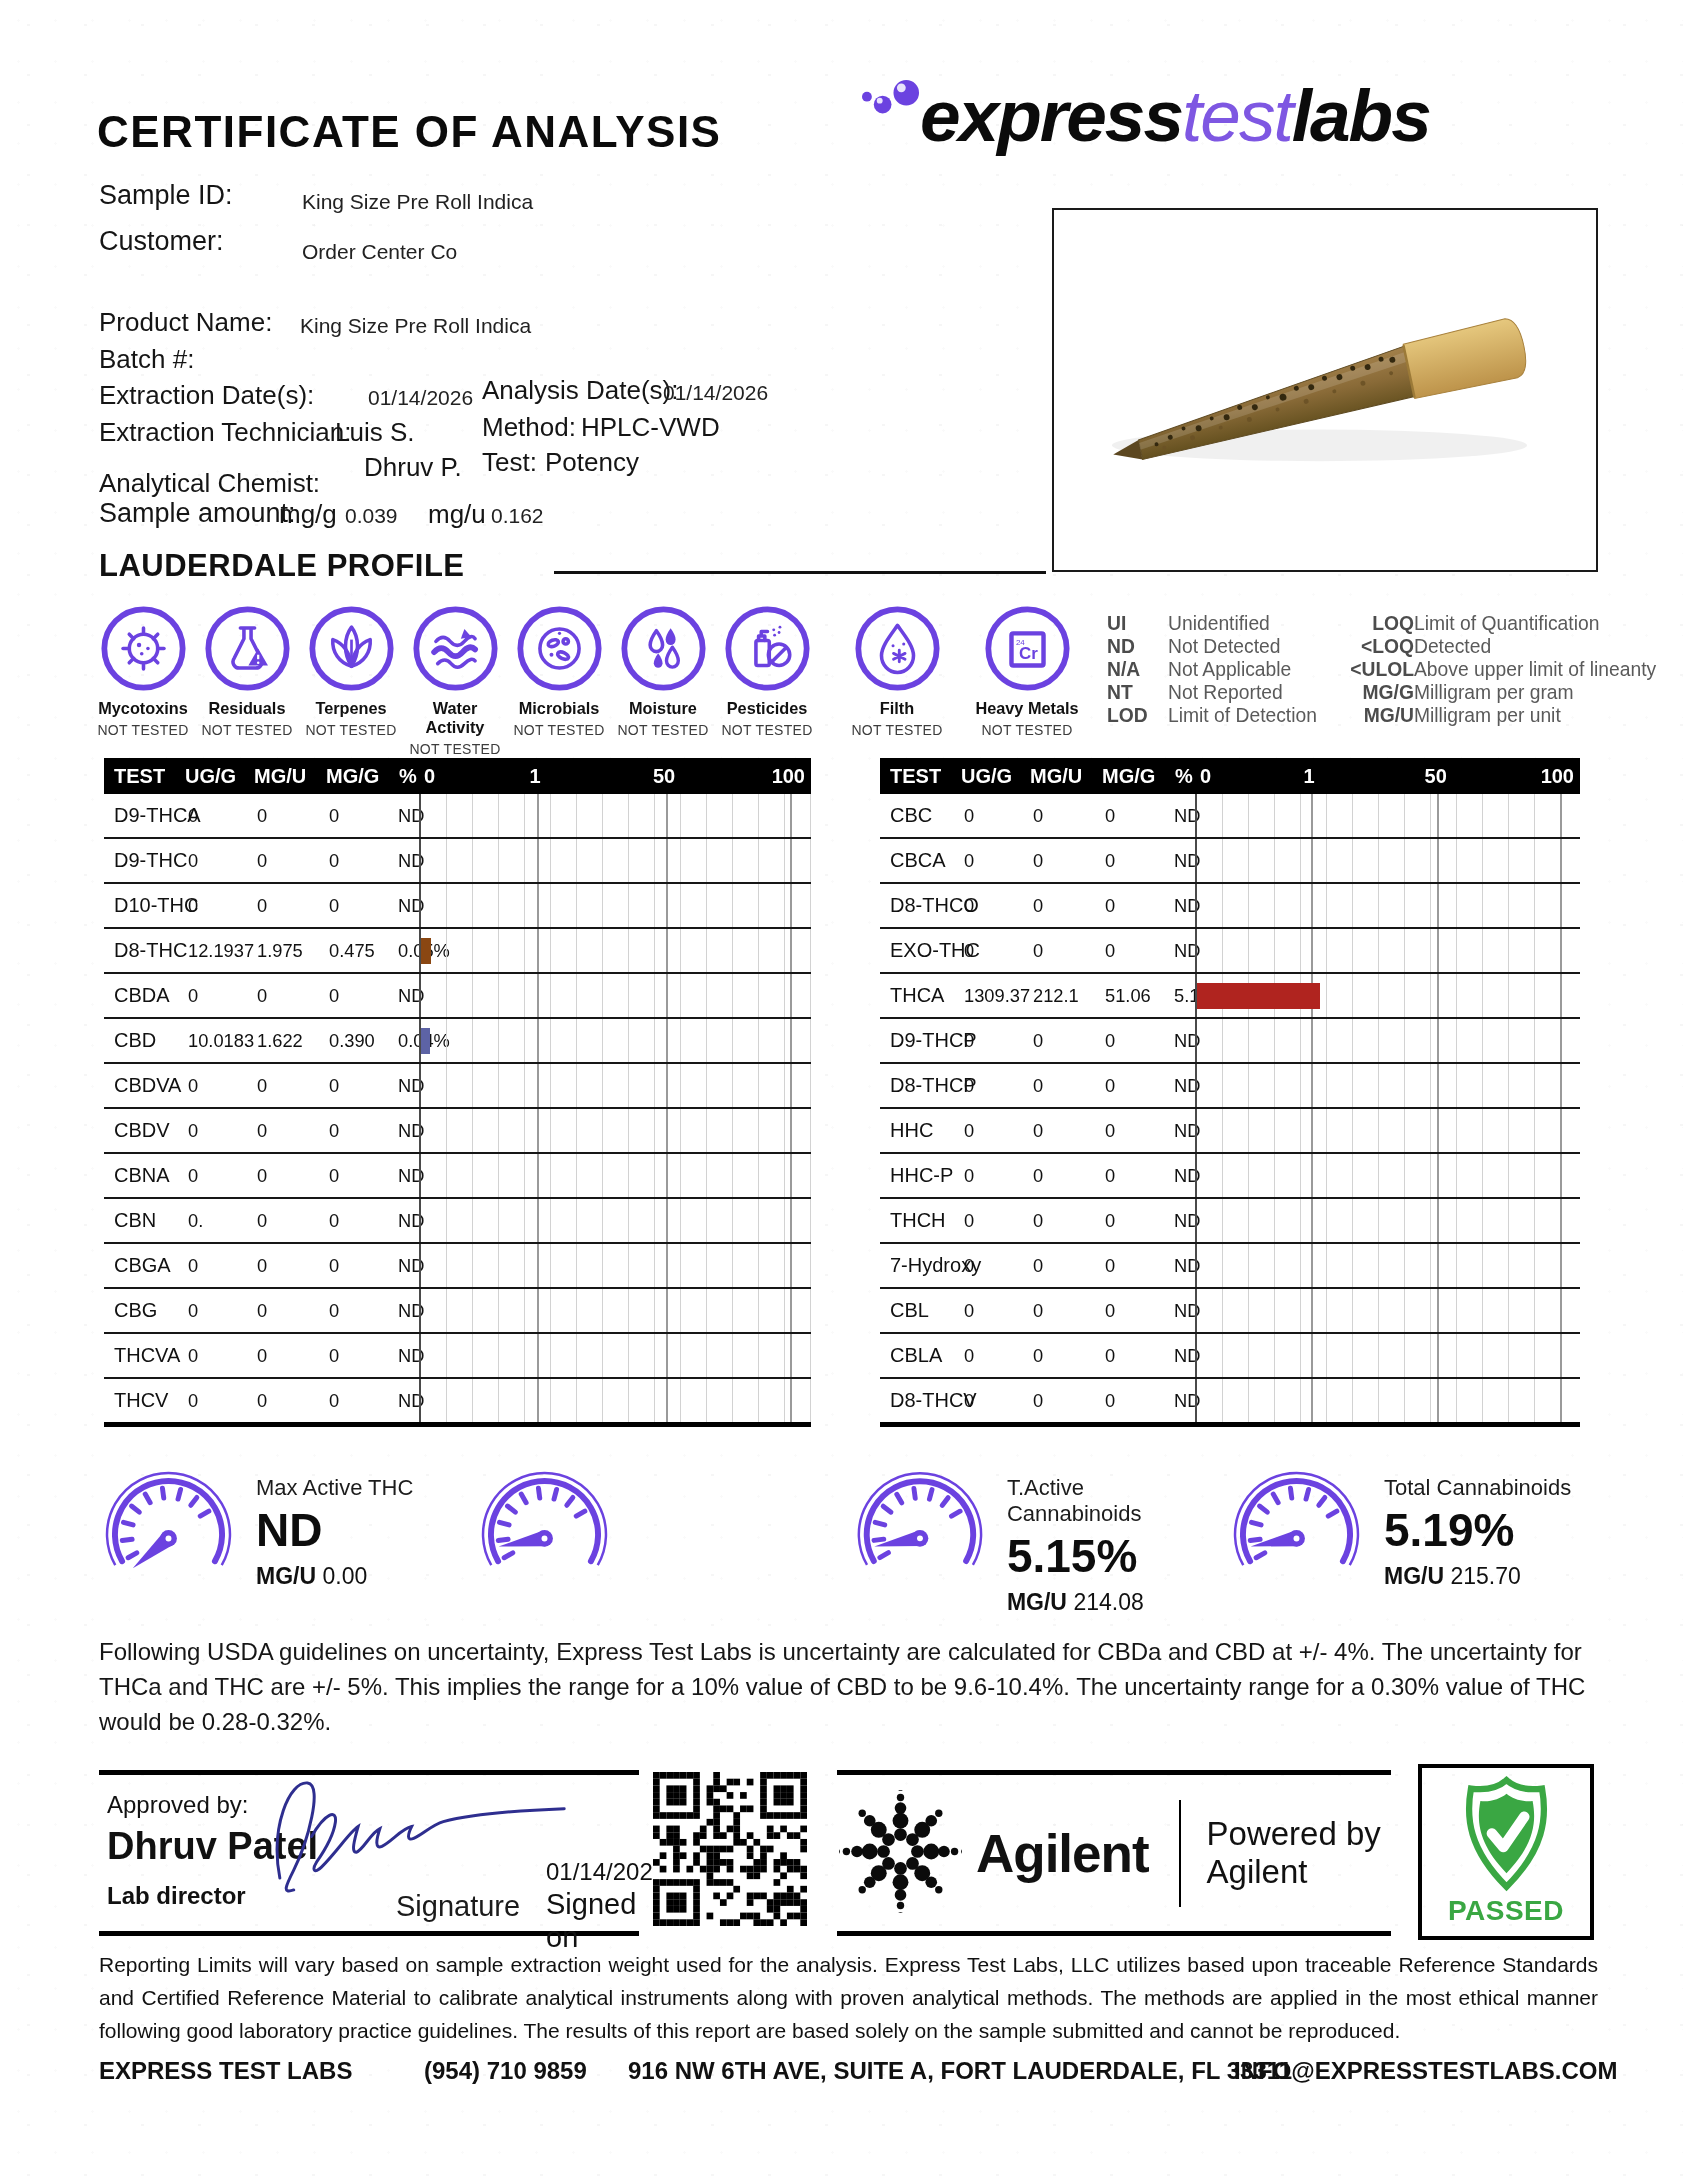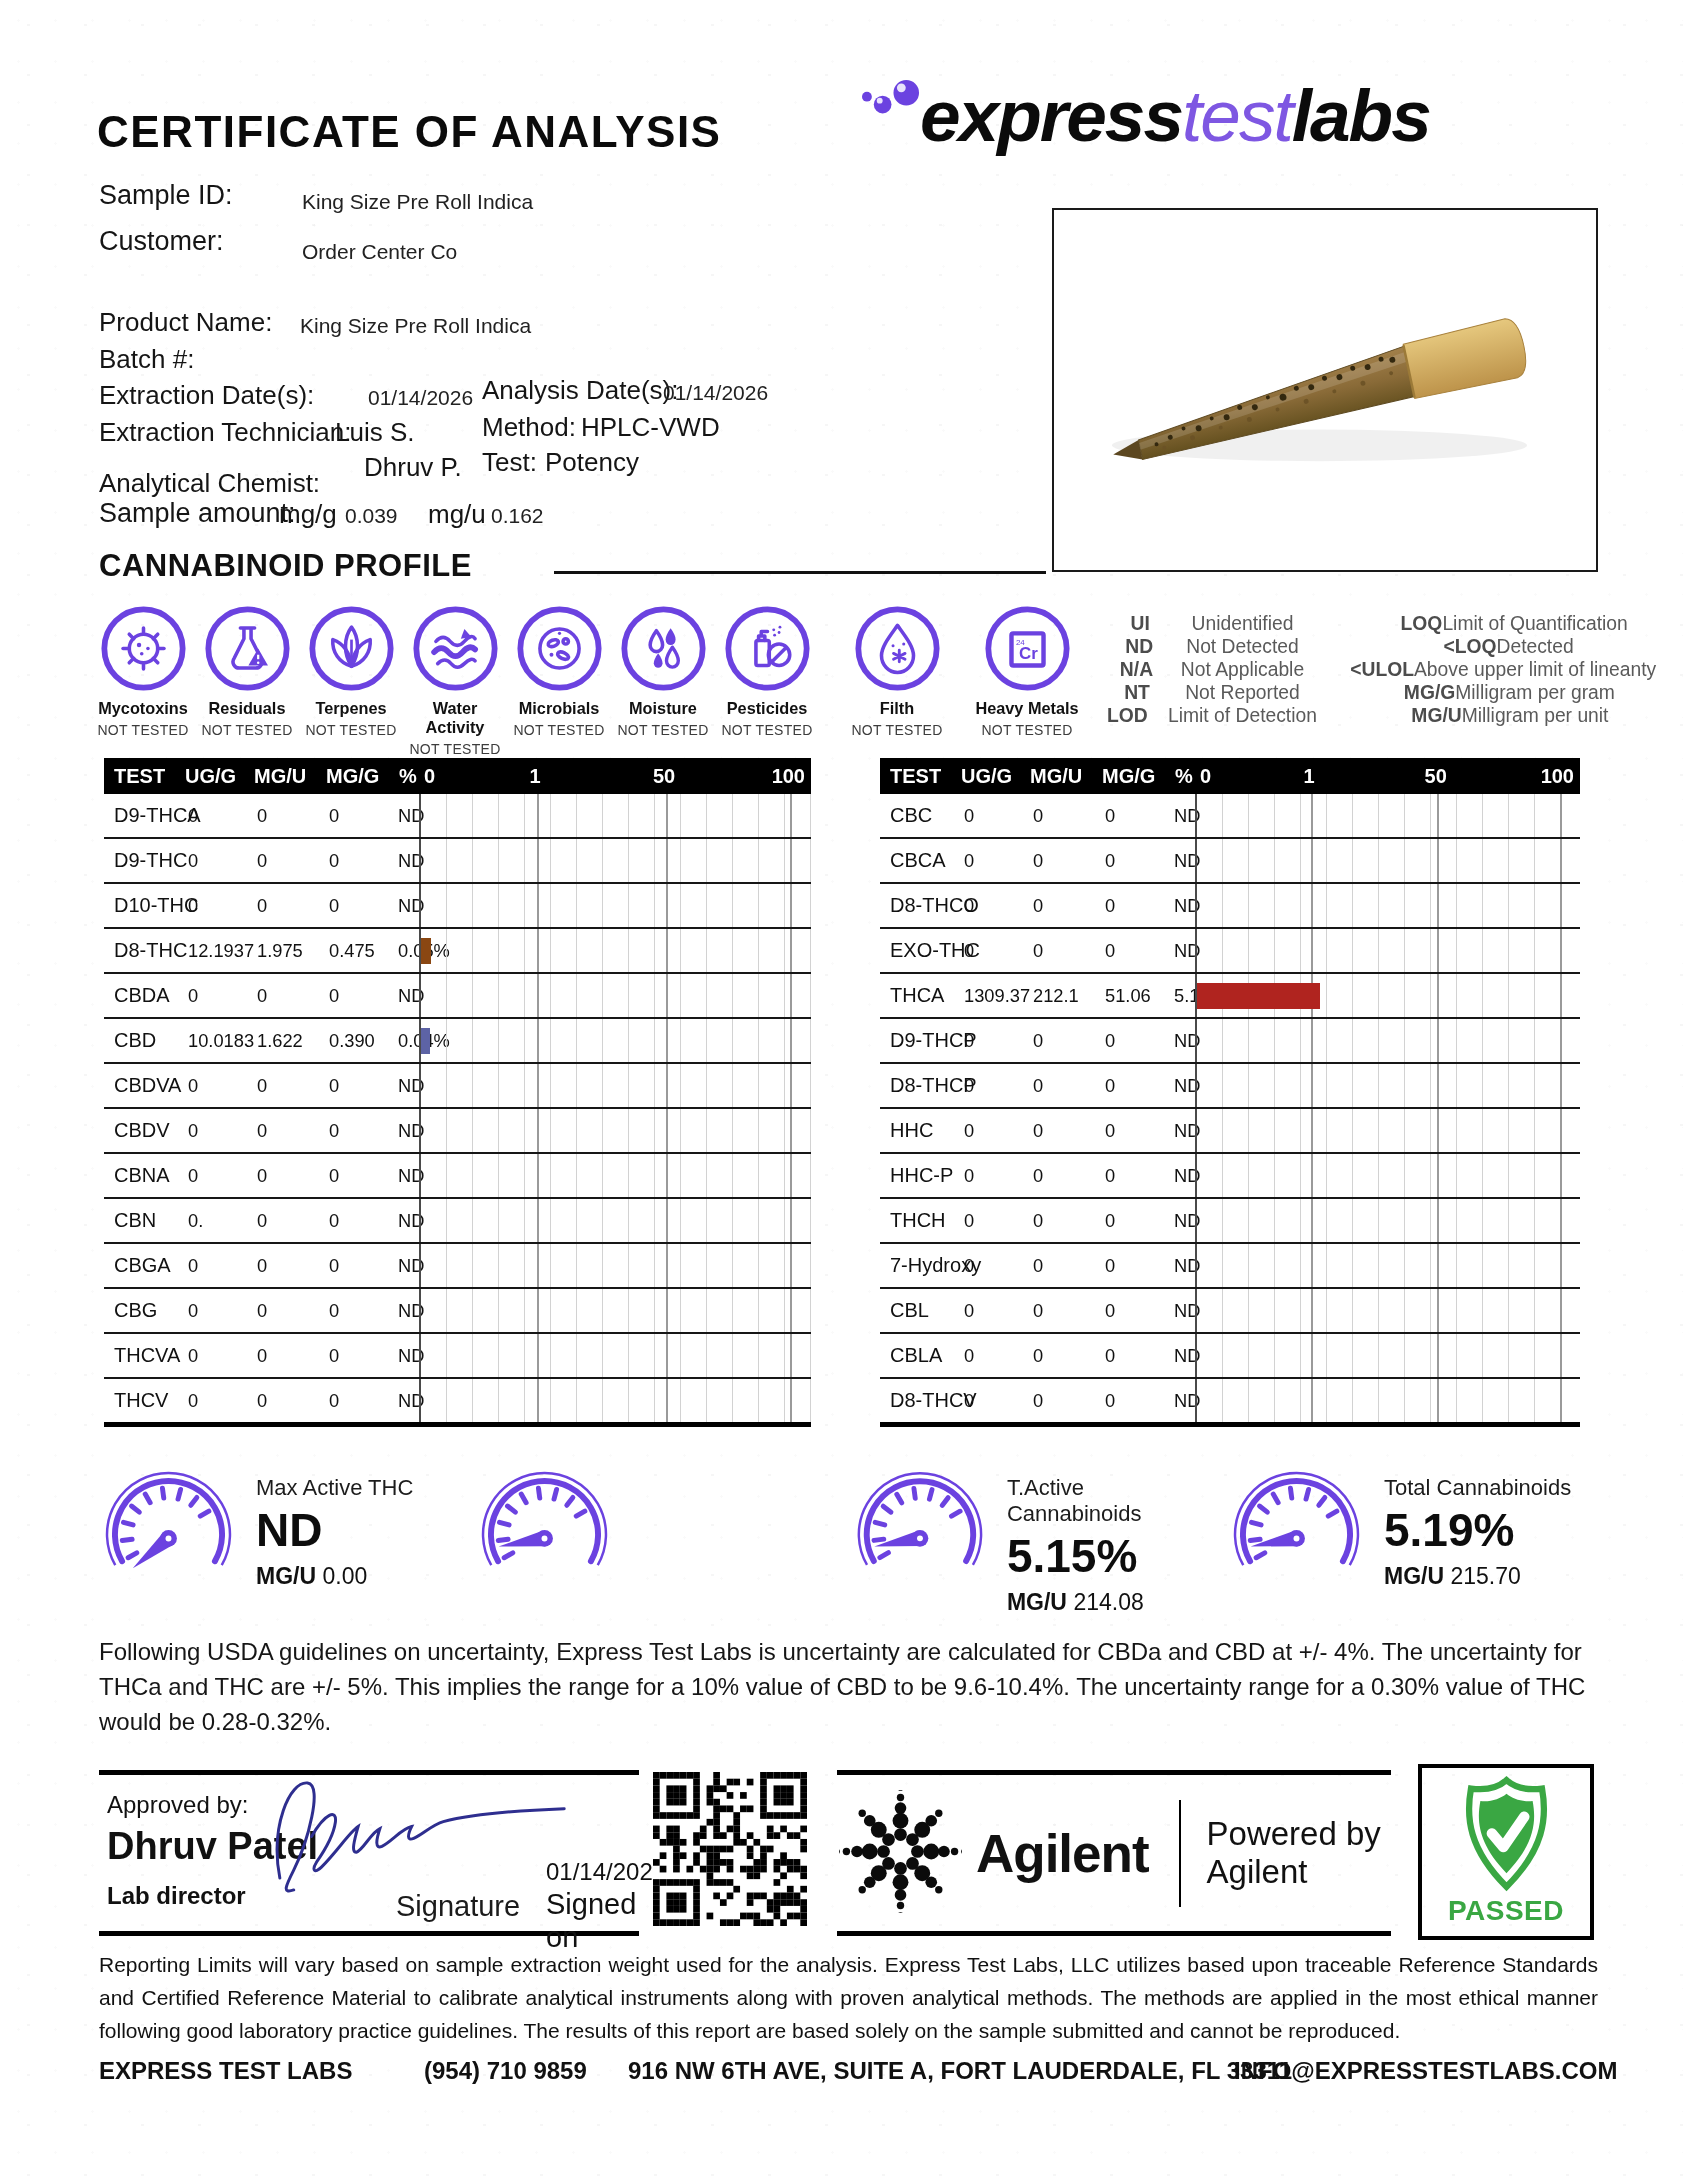--- a/index.html
+++ b/index.html
@@ -25,21 +25,21 @@
   .sec-line{left:554px;top:571px;width:492px;height:3px;background:#111;}
   
   #screening-row{left:91px;top:604px;display:flex;}
   .scr-item{width:104px;text-align:center;}
   .scr-item.grp2{margin-left:26px;}
   .scr-label{font-size:16.3px;font-weight:700;margin-top:2px;}
   .scr-status{font-size:14px;color:#3c3c3c;margin-top:4px;letter-spacing:0.3px;}
   
   .legend{left:1107px;top:612px;display:flex;gap:26px;font-size:19.3px;color:#5a5a5a;}
   .leg-col{display:flex;flex-direction:column;}
-  .leg-row{display:flex;line-height:23px;justify-content:center;}
+  .leg-row{display:flex;line-height:23px;}
   .leg-abbr{font-weight:700;color:#4c4c4c;width:61px;}
   .leg-col2 .leg-abbr{width:71px;text-align:right;padding-right:0;box-sizing:border-box;}
   .leg-desc{white-space:nowrap;}
   
   .ctable{top:758px;background:#fff;}
   .t-left{left:104px;width:707px;}
   .t-right{left:880px;width:700px;}
   .t-head{position:relative;height:36px;background:#000;color:#fff;font-weight:700;font-size:20px;}
   .t-head span{position:absolute;top:7px;}
   .h-test{left:10px}.h-ugg{left:81px}.h-mgu{left:150px}.h-mgg{left:222px}.h-pct{left:295px}
@@ -191,21 +191,21 @@
             <circle cx="222" cy="192" r="2"></circle>
             <circle cx="252" cy="190" r="2.5"></circle>
           <circle cx="282" cy="186" r="2"></circle>
             <circle cx="312" cy="184" r="2.5"></circle>
             <circle cx="342" cy="180" r="2"></circle>
         </g>
       </g>
     </svg>
   </div>
 
-  <div class="abs sec-title">CANNABINOID PROFILE</div>
+  <div class="abs sec-title">LAUDERDALE PROFILE</div>
   <div class="abs sec-line"></div>
 
   <div class="abs" id="screening-row">
       <div class="scr-item"><span>
        <svg width="89" height="89" viewBox="0 0 100 100">
             <circle cx="50" cy="50" r="44" fill="none" stroke="#6b42e0" stroke-width="6.5"></circle>
             <circle cx="50" cy="50" r="16" fill="none" stroke="#6b42e0" stroke-width="4" stroke-linecap="round" stroke-linejoin="round"></circle>
    <g stroke="#6b42e0" stroke-width="4" stroke-linecap="round">
    <line x1="66" y1="50" x2="73" y2="50"></line>
               <line x1="34" y1="50" x2="27" y2="50"></line>

